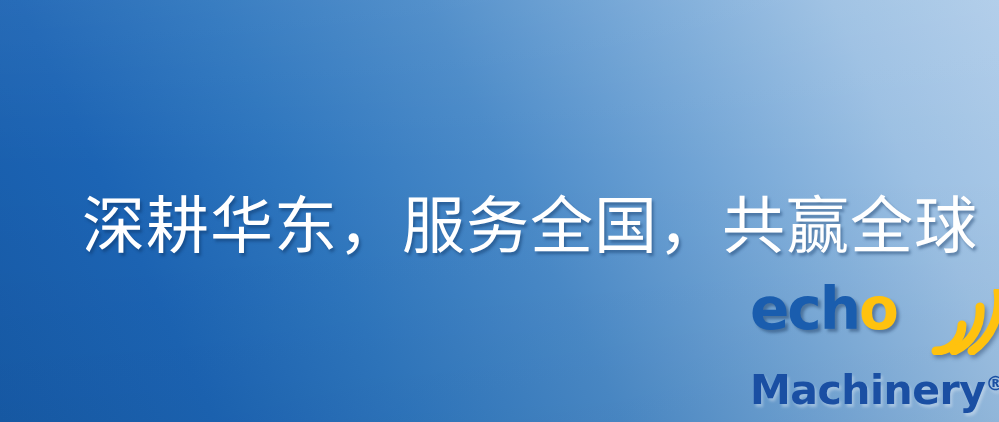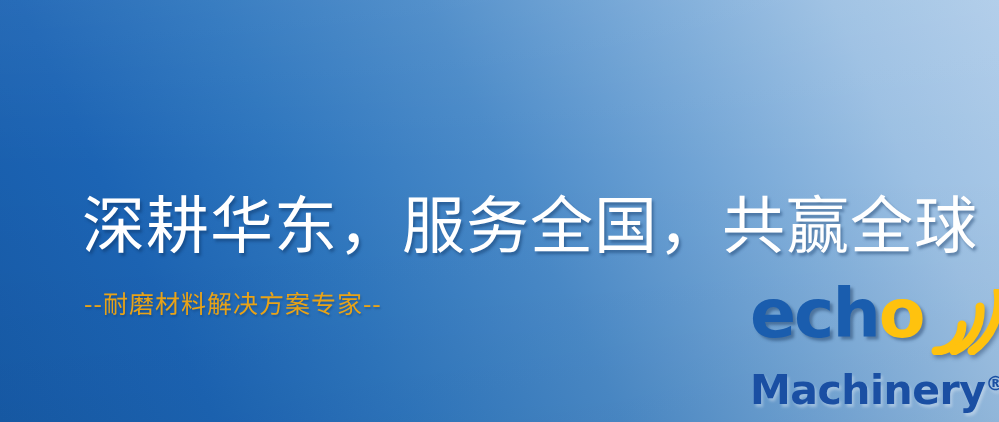--- a/index.html
+++ b/index.html
@@ -83,21 +83,21 @@
     position: relative;
     height: 86px;
     width: 100%;
   }
 
   .logo-echo {
     position: absolute;
     left: 6px;
     top: -12px;
     font-family: "DejaVu Sans", "Liberation Sans", sans-serif;
-    font-size: 68px;
+    font-size: 58px;
     font-weight: 700;
     letter-spacing: -2px;
     line-height: 1;
     color: #1A5DAE;
     text-shadow: 3px 3px 3px rgba(12, 40, 78, 0.40);
   }
 
   .logo-echo .letter-o {
     color: #FFC20E;
     text-shadow: 3px 3px 3px rgba(12, 40, 78, 0.38);
@@ -135,21 +135,20 @@
 </style>
 </head>
 <body>
 
 <div class="banner">
 
   <div class="banner-sheen"></div>
 
   <h1 class="headline">深耕华东，服务全国，共赢全球</h1>
 
-  <p class="subtitle">--耐磨材料解决方案专家--</p>
 
   <div class="logo">
 
     <div class="logo-mark">
 
       <div class="logo-echo"><span>ech</span><span class="letter-o">o</span></div>
 
       <svg class="logo-waves" viewBox="0 0 72 66">
         <g fill="none" stroke="#FFC20E" stroke-linecap="round">
           <path d="M6 62 A 26 26 0 0 0 32 36" stroke-width="9"></path>

